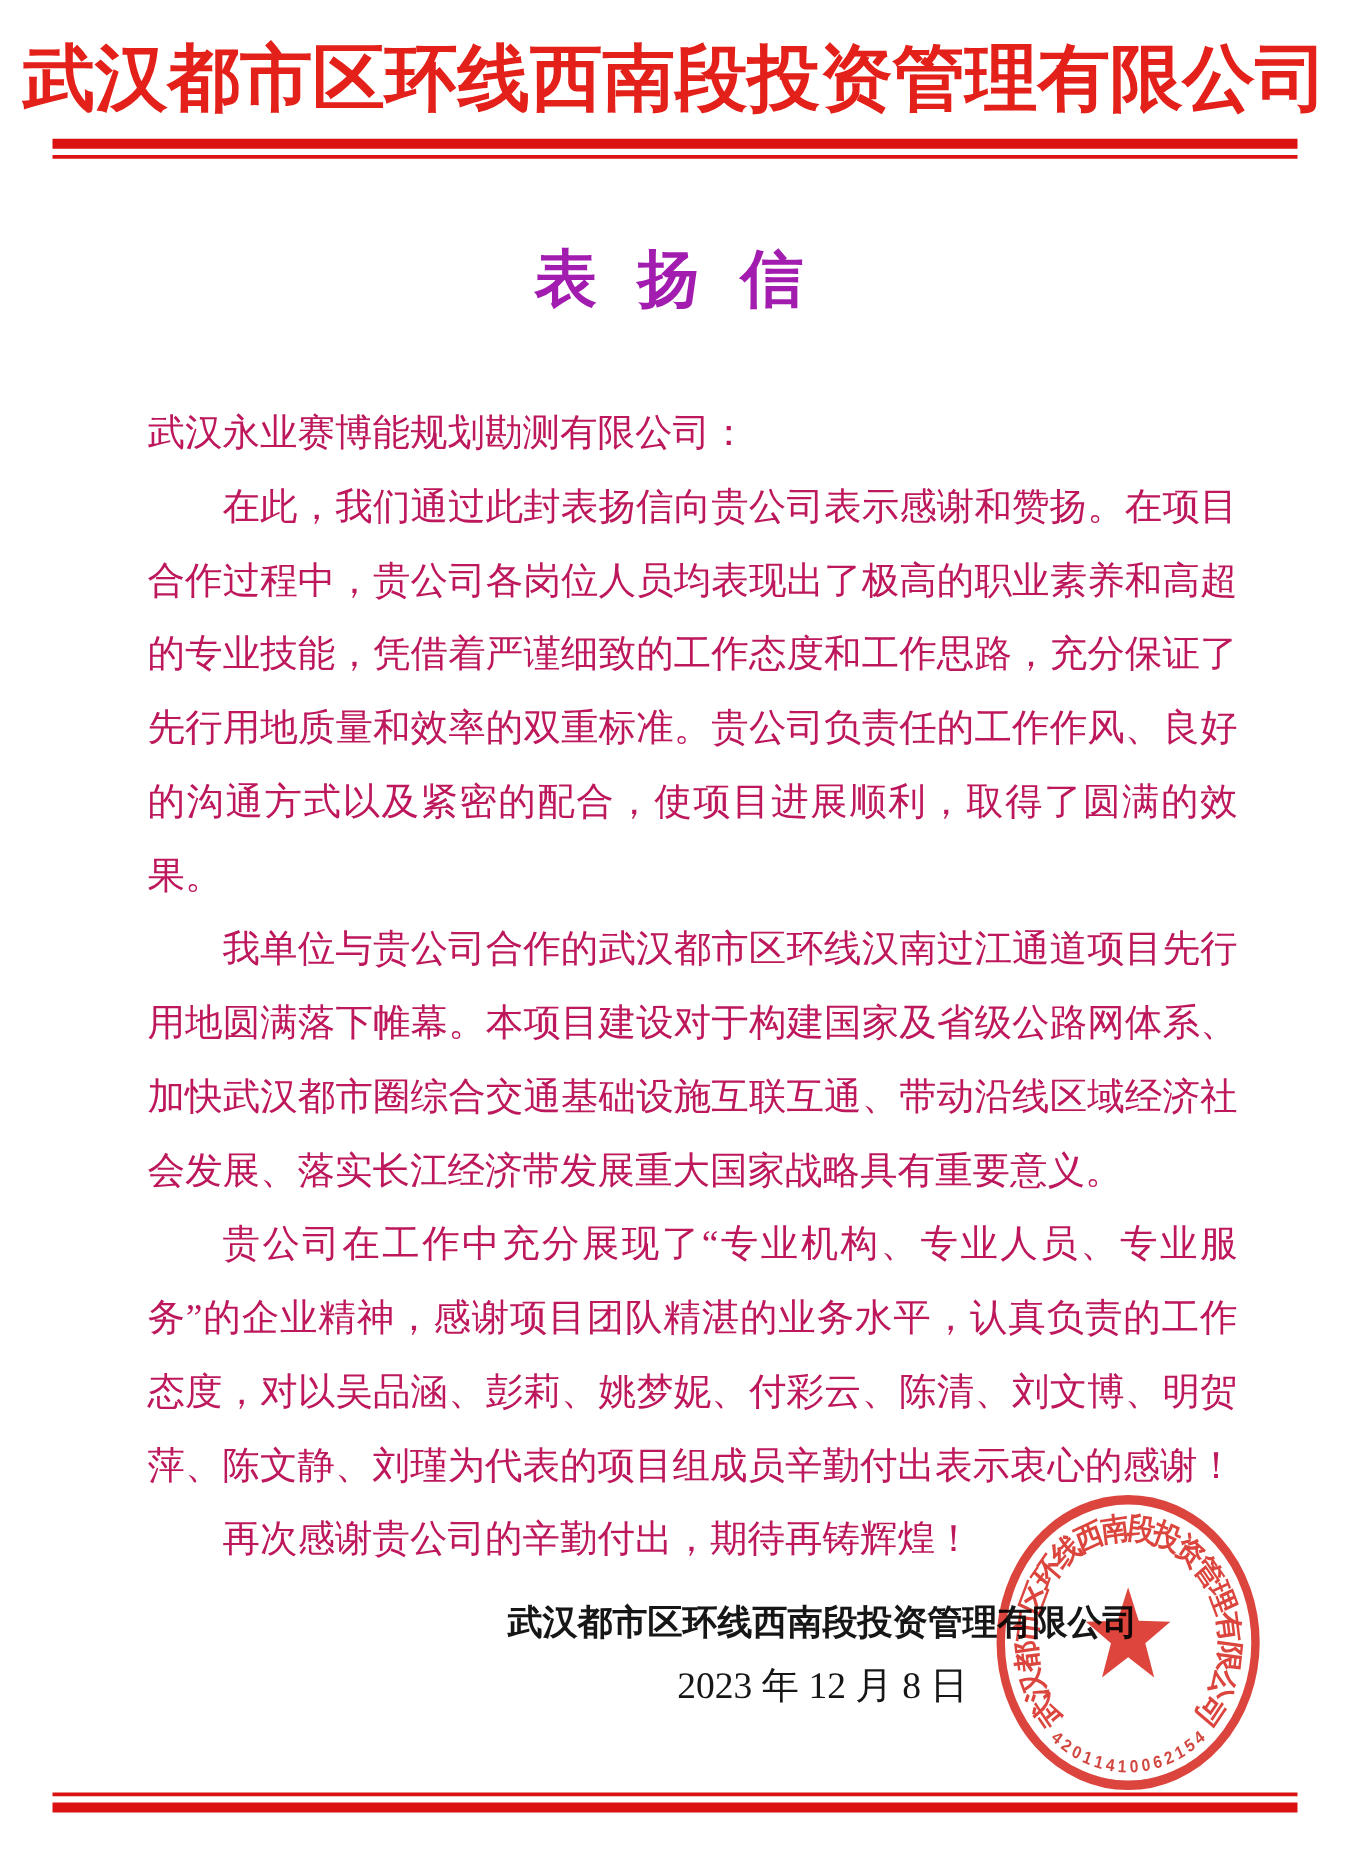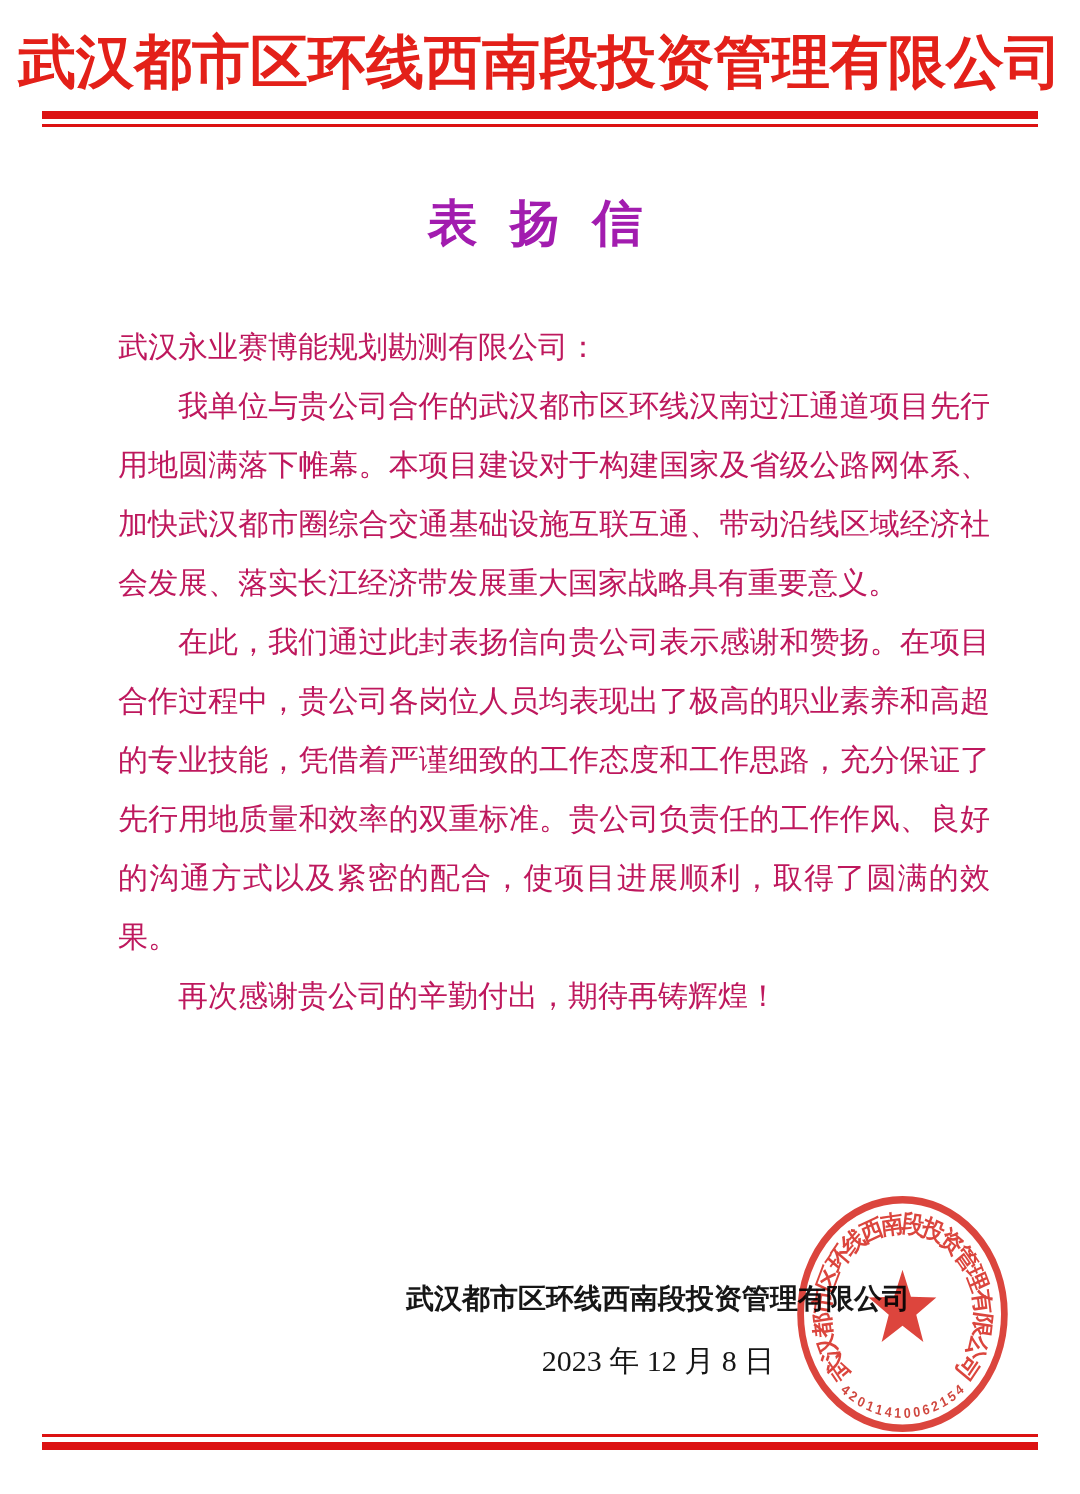--- a/index.html
+++ b/index.html
@@ -61,21 +61,21 @@
 
   
   .signature {
     position: absolute;
     top: 1276px; right: 170px;
     text-align: center;
     color: #161616;
     z-index: 1;
   }
   .sig-company { font-size: 28px; font-weight: 600; line-height: 46px; white-space: nowrap; }
-  .sig-date    { font-size: 30px; line-height: 46px; margin-top: 16px; white-space: nowrap; }
+  .sig-date    { font-size: 30px; line-height: 46px; margin-top: 4px; white-space: nowrap; }
 
   
   .stamp {
     position: absolute;
     left: 791px; top: 1189px;
     width: 223px; height: 250px;
     z-index: 2;
     mix-blend-mode: multiply;
     opacity: 0.92;
   }
@@ -106,22 +106,23 @@
 <div class="rule rule-top">
   <div class="thick"></div>
   <div class="gap"></div>
   <div class="thin"></div>
 </div>
 
 <h1 class="doc-title">表 扬 信</h1>
 
 <div class="body-text">
   <p class="salutation">武汉永业赛博能规划勘测有限公司：</p>
+  <p>在此，我们通过此封表扬信向贵公司表示感谢和赞扬。在项目合作过程中，贵公司各岗位人员均表现出了极高的职业素养和高超的专业技能，凭借着严谨细致的工作态度和工作思路，充分保证了先行用地质量和效率的双重标准。贵公司负责任的工作作风、良好的沟通方式以及紧密的配合，使项目进展顺利，取得了圆满的效果。</p>
   <p>我单位与贵公司合作的武汉都市区环线汉南过江通道项目先行用地圆满落下帷幕。本项目建设对于构建国家及省级公路网体系、加快武汉都市圈综合交通基础设施互联互通、带动沿线区域经济社会发展、落实长江经济带发展重大国家战略具有重要意义。</p>
-  <p>在此，我们通过此封表扬信向贵公司表示感谢和赞扬。在项目合作过程中，贵公司各岗位人员均表现出了极高的职业素养和高超的专业技能，凭借着严谨细致的工作态度和工作思路，充分保证了先行用地质量和效率的双重标准。贵公司负责任的工作作风、良好的沟通方式以及紧密的配合，使项目进展顺利，取得了圆满的效果。</p>
+  <p>贵公司在工作中充分展现了“专业机构、专业人员、专业服务”的企业精神，感谢项目团队精湛的业务水平，认真负责的工作态度，对以吴品涵、彭莉、姚梦妮、付彩云、陈清、刘文博、明贺萍、陈文静、刘瑾为代表的项目组成员辛勤付出表示衷心的感谢！</p>
   <p>再次感谢贵公司的辛勤付出，期待再铸辉煌！</p>
 </div>
 
 <div class="signature">
   <div class="sig-company">武汉都市区环线西南段投资管理有限公司</div>
   <div class="sig-date">2023 年 12 月 8 日</div>
 </div>
 
 <svg class="stamp" id="stamp-svg" viewBox="0 0 232 232" preserveAspectRatio="none">
   <circle class="seal-ring" cx="116" cy="116" r="106"></circle>

